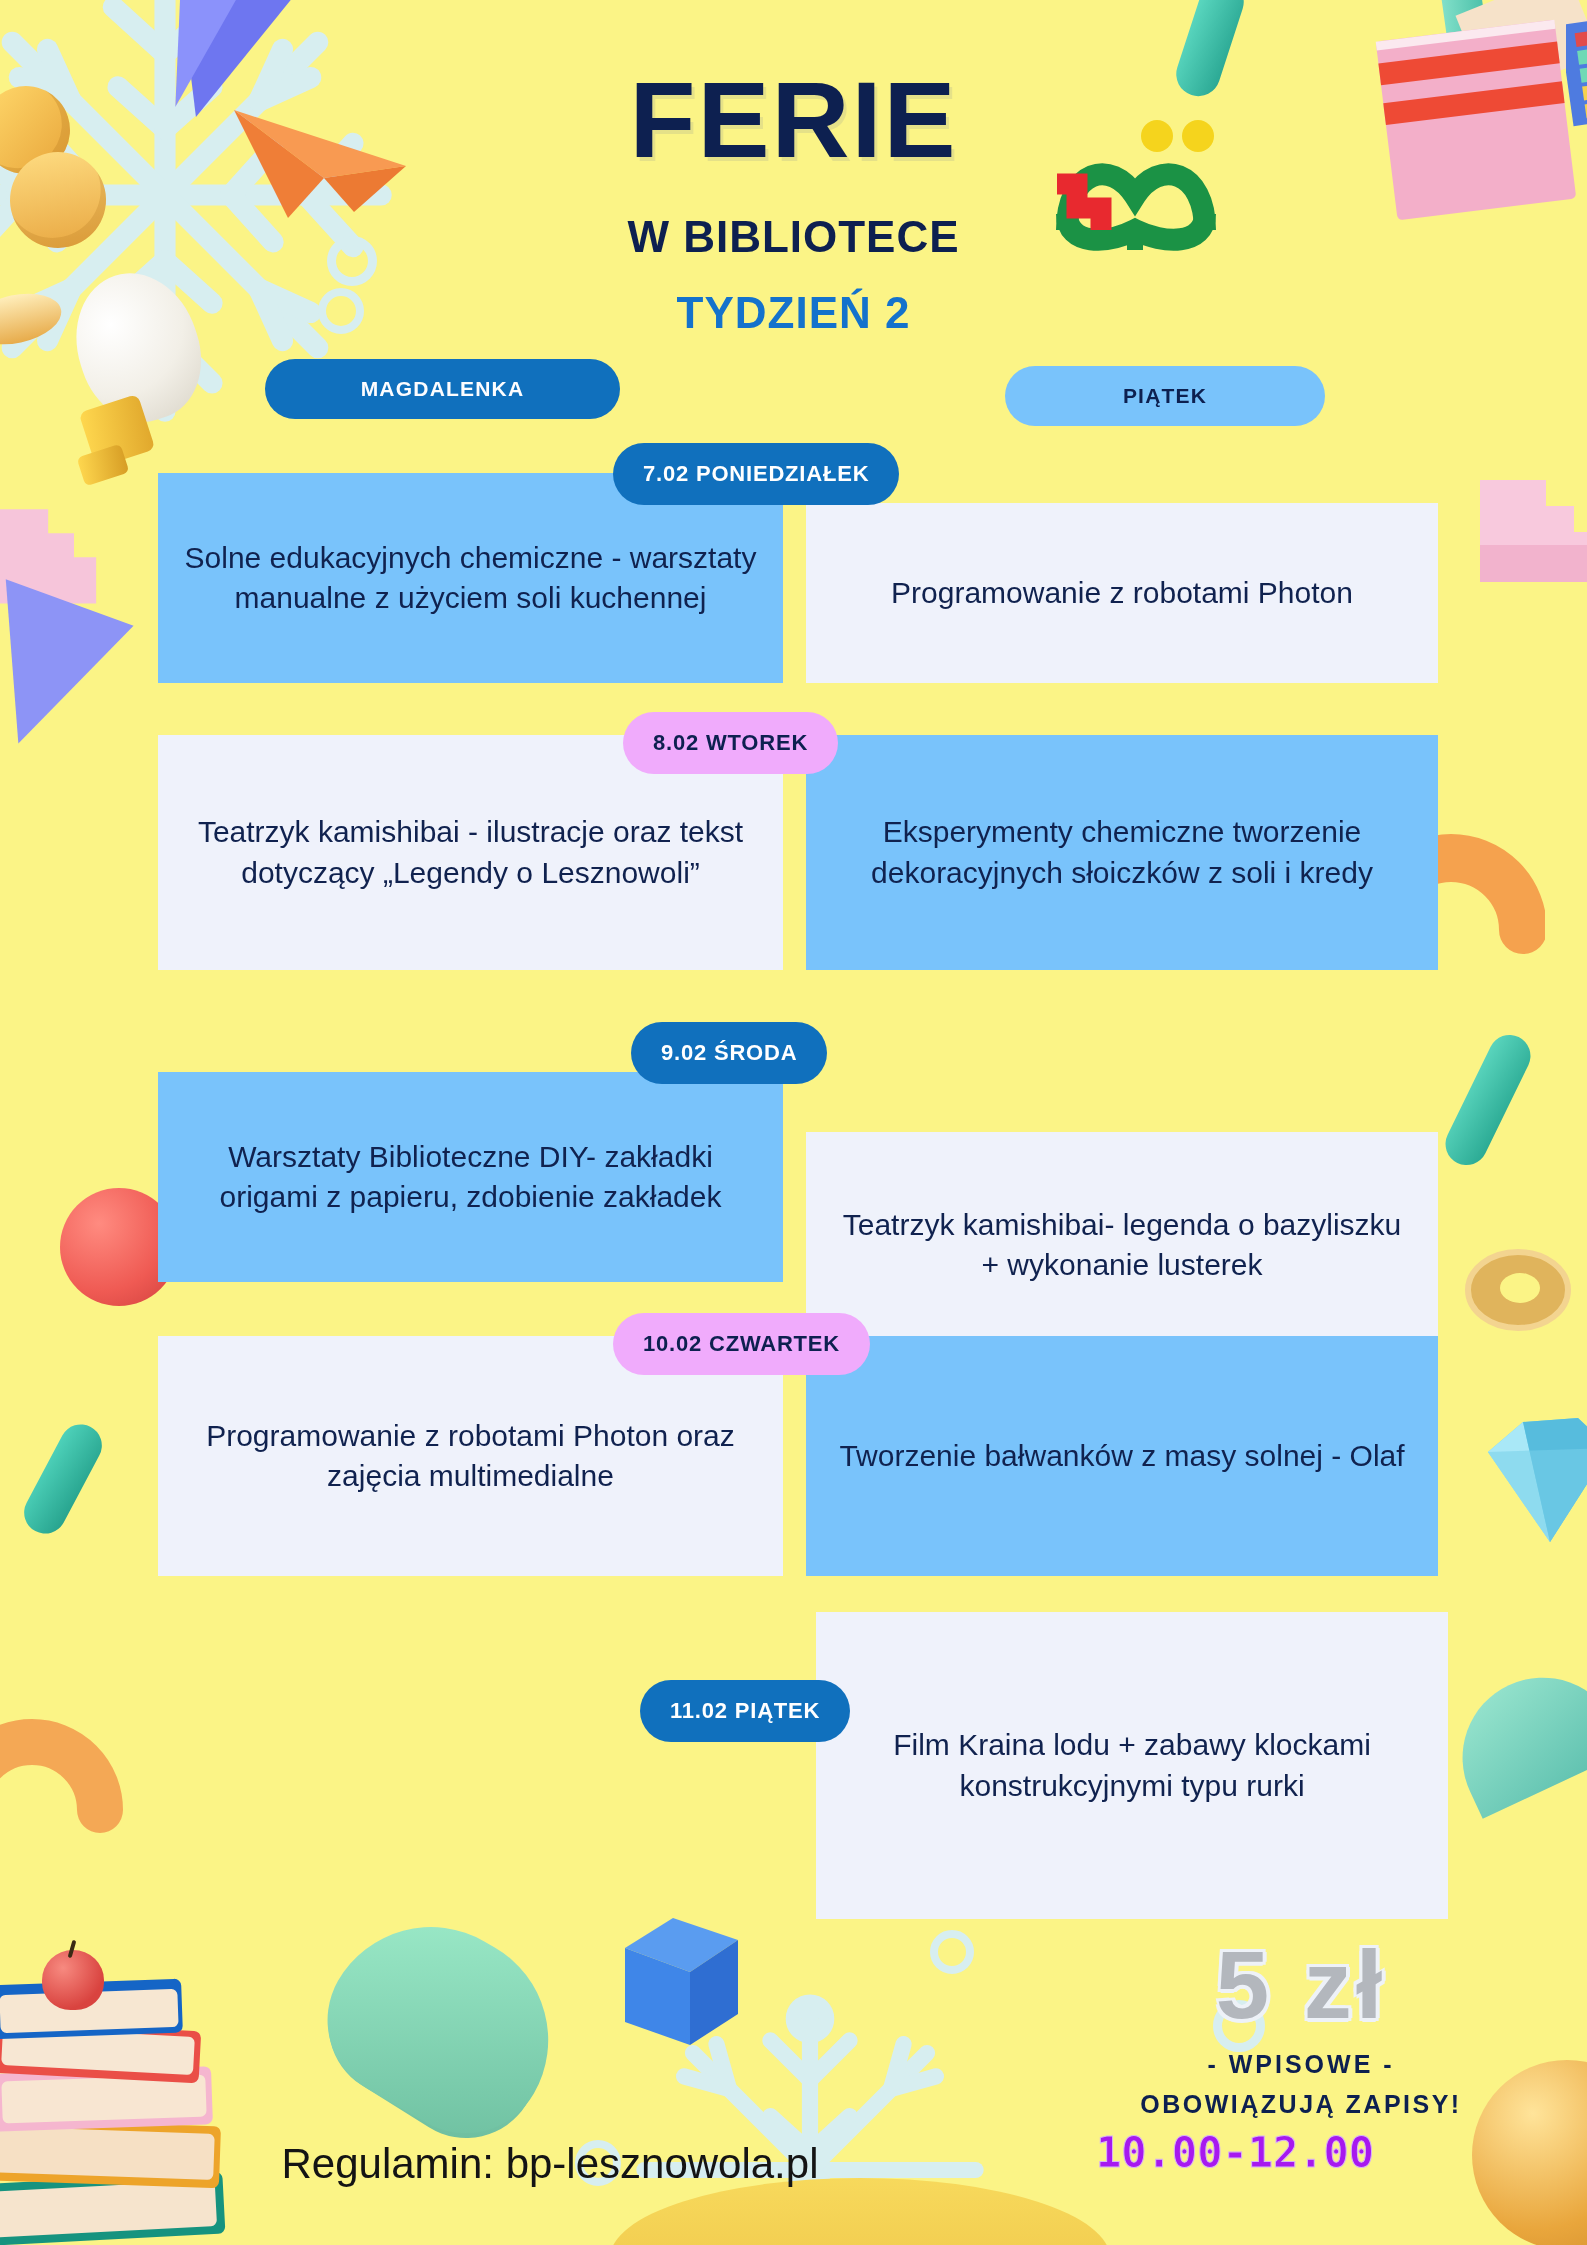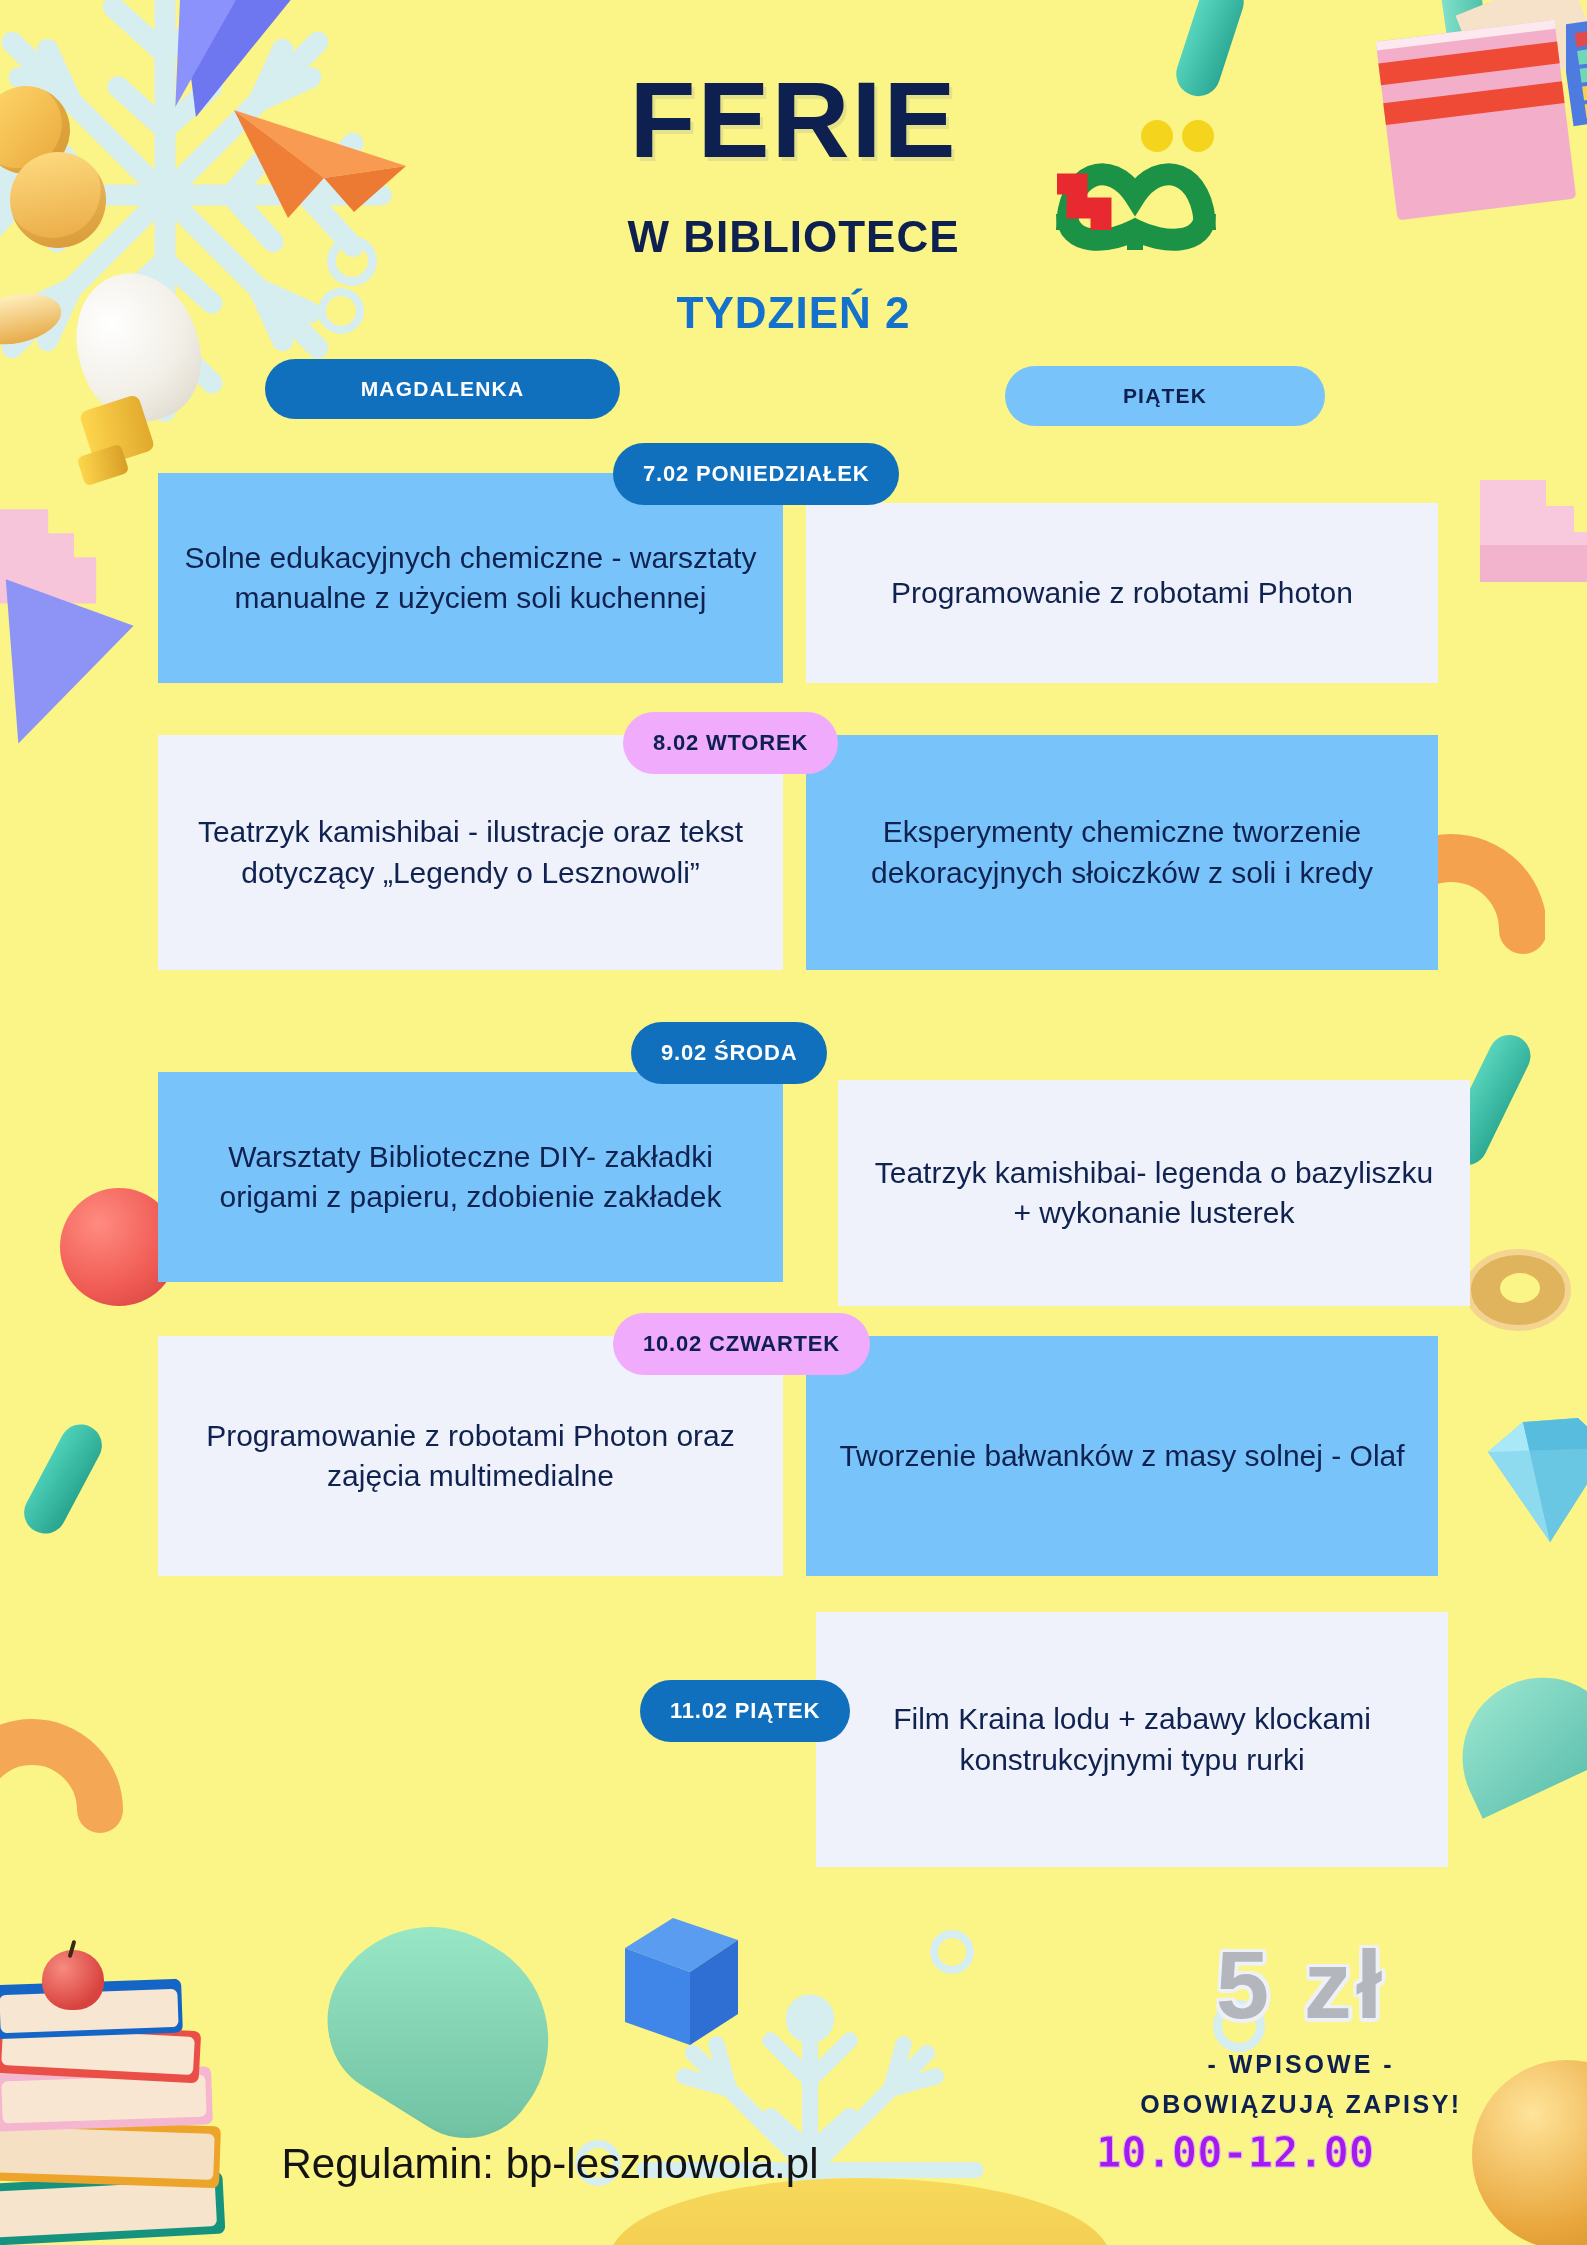--- a/index.html
+++ b/index.html
@@ -329,34 +329,34 @@
     <span>Teatrzyk kamishibai - ilustracje oraz tekst dotyczący „Legendy o Lesznowoli”</span>
   </div>
   <div class="card card-blue" style="left:806px;top:735px;width:632px;height:235px;">
     <span>Eksperymenty chemiczne tworzenie dekoracyjnych słoiczków z soli i kredy</span>
   </div>
   <div class="day-pill day-light" style="left:623px;top:712px;">8.02 WTOREK</div>
 
   <div class="card card-blue" style="left:158px;top:1072px;width:625px;height:210px;">
     <span>Warsztaty Biblioteczne DIY- zakładki origami z papieru, zdobienie zakładek</span>
   </div>
-  <div class="card card-pale" style="left:806px;top:1080px;width:632px;height:226px;margin-left:32px;">
+  <div class="card card-pale" style="left:806px;top:1132px;width:632px;height:226px;">
     <span>Teatrzyk kamishibai- legenda o bazyliszku + wykonanie lusterek</span>
   </div>
   <div class="day-pill day-dark" style="left:631px;top:1022px;">9.02 ŚRODA</div>
 
   <div class="card card-pale" style="left:158px;top:1336px;width:625px;height:240px;">
     <span>Programowanie z robotami Photon oraz zajęcia multimedialne</span>
   </div>
   <div class="card card-blue" style="left:806px;top:1336px;width:632px;height:240px;">
     <span>Tworzenie bałwanków z masy solnej - Olaf</span>
   </div>
   <div class="day-pill day-light" style="left:613px;top:1313px;">10.02 CZWARTEK</div>
 
-  <div class="card card-pale" style="left:816px;top:1612px;width:632px;height:255px;">
+  <div class="card card-pale" style="left:816px;top:1612px;width:632px;height:307px;">
     <span>Film Kraina lodu + zabawy klockami konstrukcyjnymi typu rurki</span>
   </div>
   <div class="day-pill day-dark" style="left:640px;top:1680px;">11.02 PIĄTEK</div>
 
   <div class="price">5 zł</div>
   <div class="wpisowe">- WPISOWE -</div>
   <div class="zapisy">OBOWIĄZUJĄ ZAPISY!</div>
   <div class="hours">10.00-12.00</div>
 
   <div class="regulamin">Regulamin: bp-lesznowola.pl</div>

